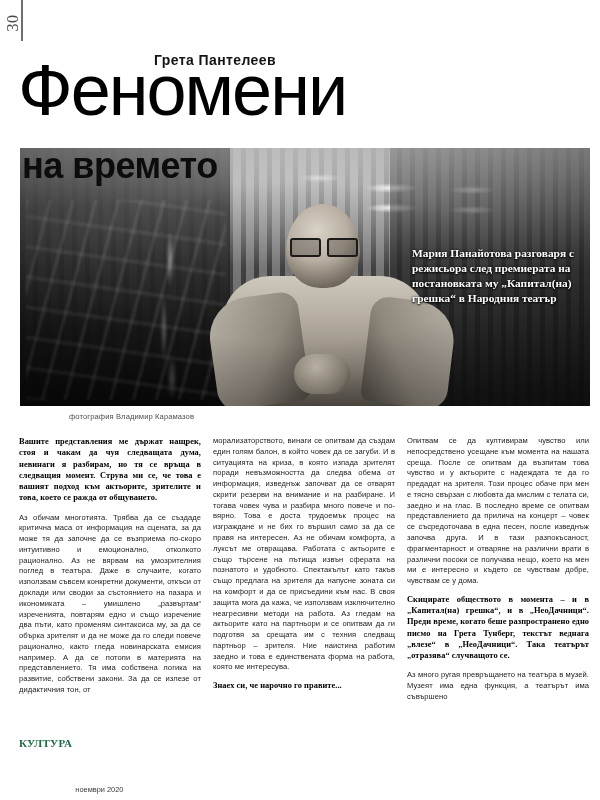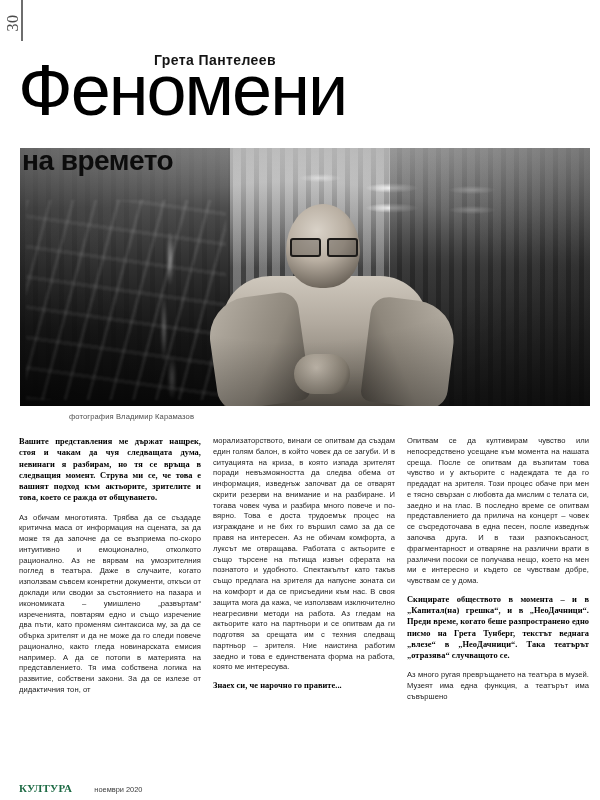--- a/index.html
+++ b/index.html
@@ -192,21 +192,21 @@
     inset: 0;
     background: radial-gradient(ellipse 85% 78% at 48% 44%, rgba(0,0,0,0) 40%, rgba(0,0,0,0.45) 100%);
   }
 
   
   .headline-sub {
     position: absolute;
     left: 22px;
     top: 145px;
     font-family: "Liberation Sans", sans-serif;
-    font-size: 28px;
+    font-size: 36px;
     font-weight: bold;
     letter-spacing: -0.5px;
     color: #0c0c0c;
     white-space: nowrap;
   }
 
   
   .standfirst {
     position: absolute;
     left: 412px;
@@ -263,22 +263,22 @@
     color: #000;
     margin-bottom: 9px;
   }
 
   
   .footer {
     position: absolute;
     left: 19px;
     bottom: 6px;
     display: flex;
-    align-items: flex-end;
-    gap: 22px;
+    align-items: flex-start;
+    gap: 3px;
   }
   .footer-brand {
     font-family: "Liberation Serif", serif;
     font-weight: bold;
     font-size: 11px;
     letter-spacing: 0.3px;
     color: #1e6b45;
   }
   .footer-date {
     font-family: "Liberation Sans", sans-serif;
@@ -313,20 +313,21 @@
       <div class="subj-arm-r"></div>
       <div class="subj-head"></div>
       <div class="subj-glasses"></div>
       <div class="subj-hand"></div>
     </div>
     <div class="photo-vignette"></div>
   </div>
 
   <div class="headline-sub">на времето</div>
 
+  <div class="standfirst">Мария Панайотова разговаря с режисьора след премиерата на постановката му „Капитал(на) грешка“ в Народния театър</div>
 
   <div class="photo-credit">фотография Владимир Карамазов</div>
 
   <div class="columns">
 
     <div class="col">
       <p class="q">Вашите представления ме държат нащрек, стоя и чакам да чуя следващата дума, невинаги я разбирам, но тя се връща в следващия момент. Струва ми се, че това е вашият подход към актьорите, зрителите и това, което се ражда от общуването.</p>
       <p>Аз обичам многотията. Трябва да се създаде критична маса от информация на сцената, за да може тя да започне да се възприема по-скоро интуитивно и емоционално, отколкото рационално. Аз не вярвам на умозрителния поглед в театъра. Даже в случаите, когато използвам съвсем конкретни документи, откъси от доклади или сводки за състоянието на пазара и икономиката – умишлено „развъртам“ изреченията, повтарям едно и също изречение два пъти, като променям синтаксиса му, за да се обърка зрителят и да не може да го следи повече рационално, както гледа новинарската емисия например. А да се потопи в материята на представлението. Тя има собствена логика на развитие, собствени закони. За да се излезе от дидактичния тон, от</p>
     </div>
 

